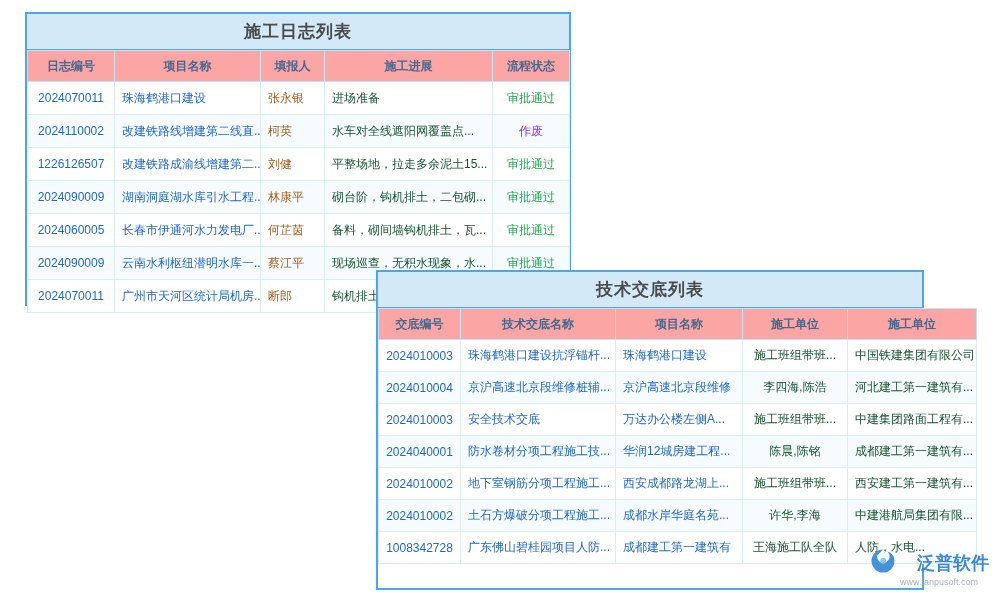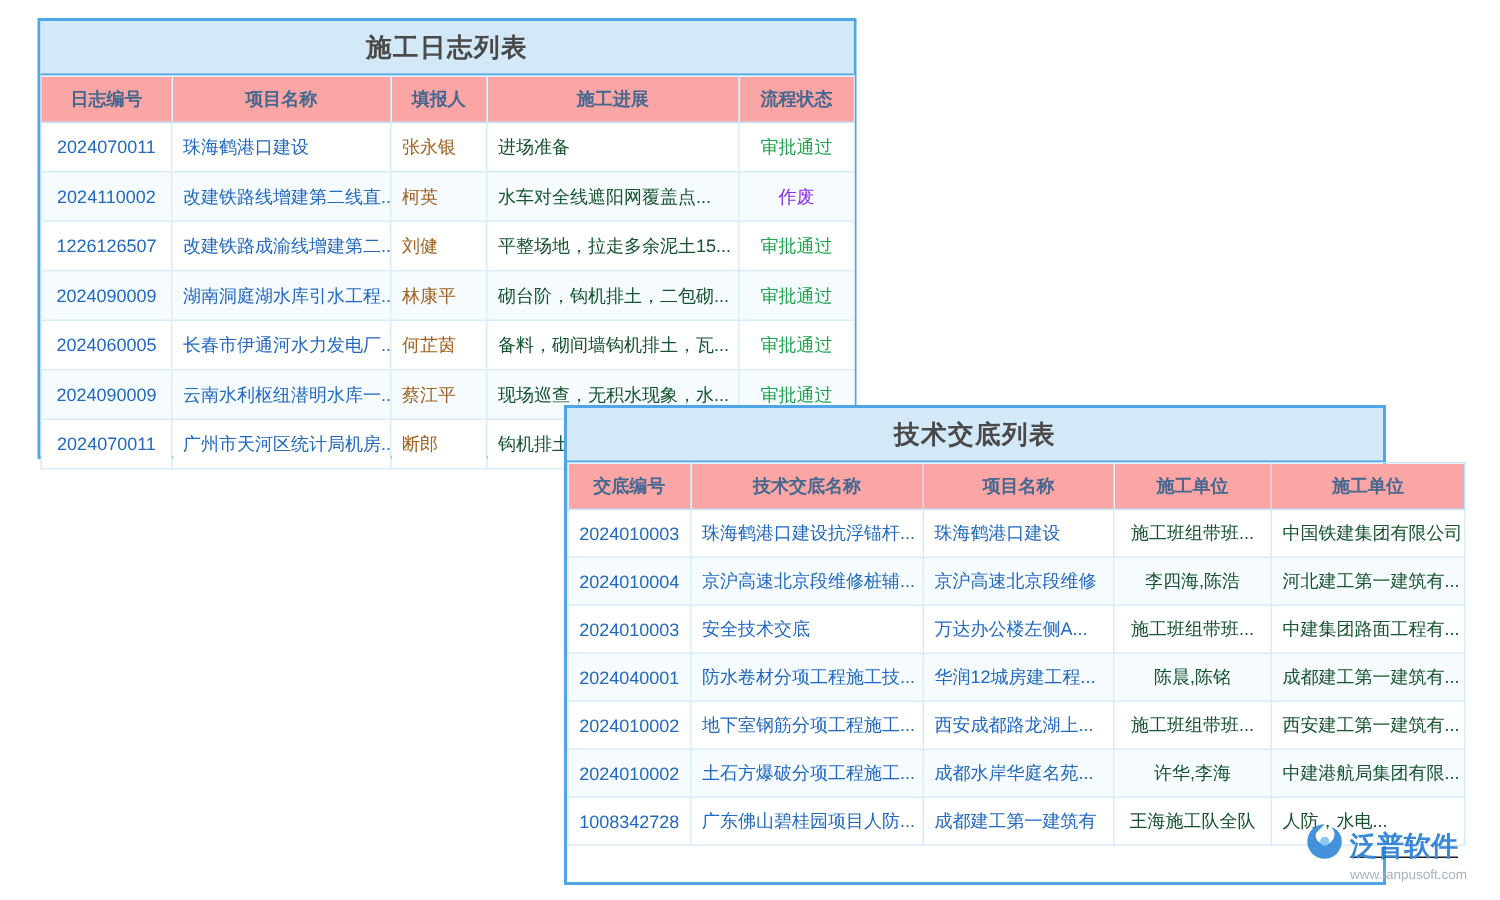--- a/index.html
+++ b/index.html
@@ -49,21 +49,21 @@
   .center{text-align:center;}
   .cell-link{color:#2169c0;cursor:pointer;}
   .cell-person{color:#a2601e;}
   .cell-text{color:#14532d;}
   .status-approved{color:#1ea54c;}
   .status-void{color:#8a2be2;}
   #watermark{
     position:absolute;left:870px;top:548px;width:126px;z-index:30;
     opacity:0.88;
   }
-  #watermark .brand-row{display:flex;align-items:center;gap:4px;text-decoration:underline;}
+  #watermark .brand-row{display:flex;align-items:center;gap:21px;}
   #watermark .brand-text{
     font-size:18px;font-weight:bold;color:#1f78d1;white-space:nowrap;
   }
   #watermark .brand-url{
     font-size:9px;color:#9aa7b4;margin-left:30px;margin-top:-1px;white-space:nowrap;
   }
 </style>
 </head>
 <body>
 

